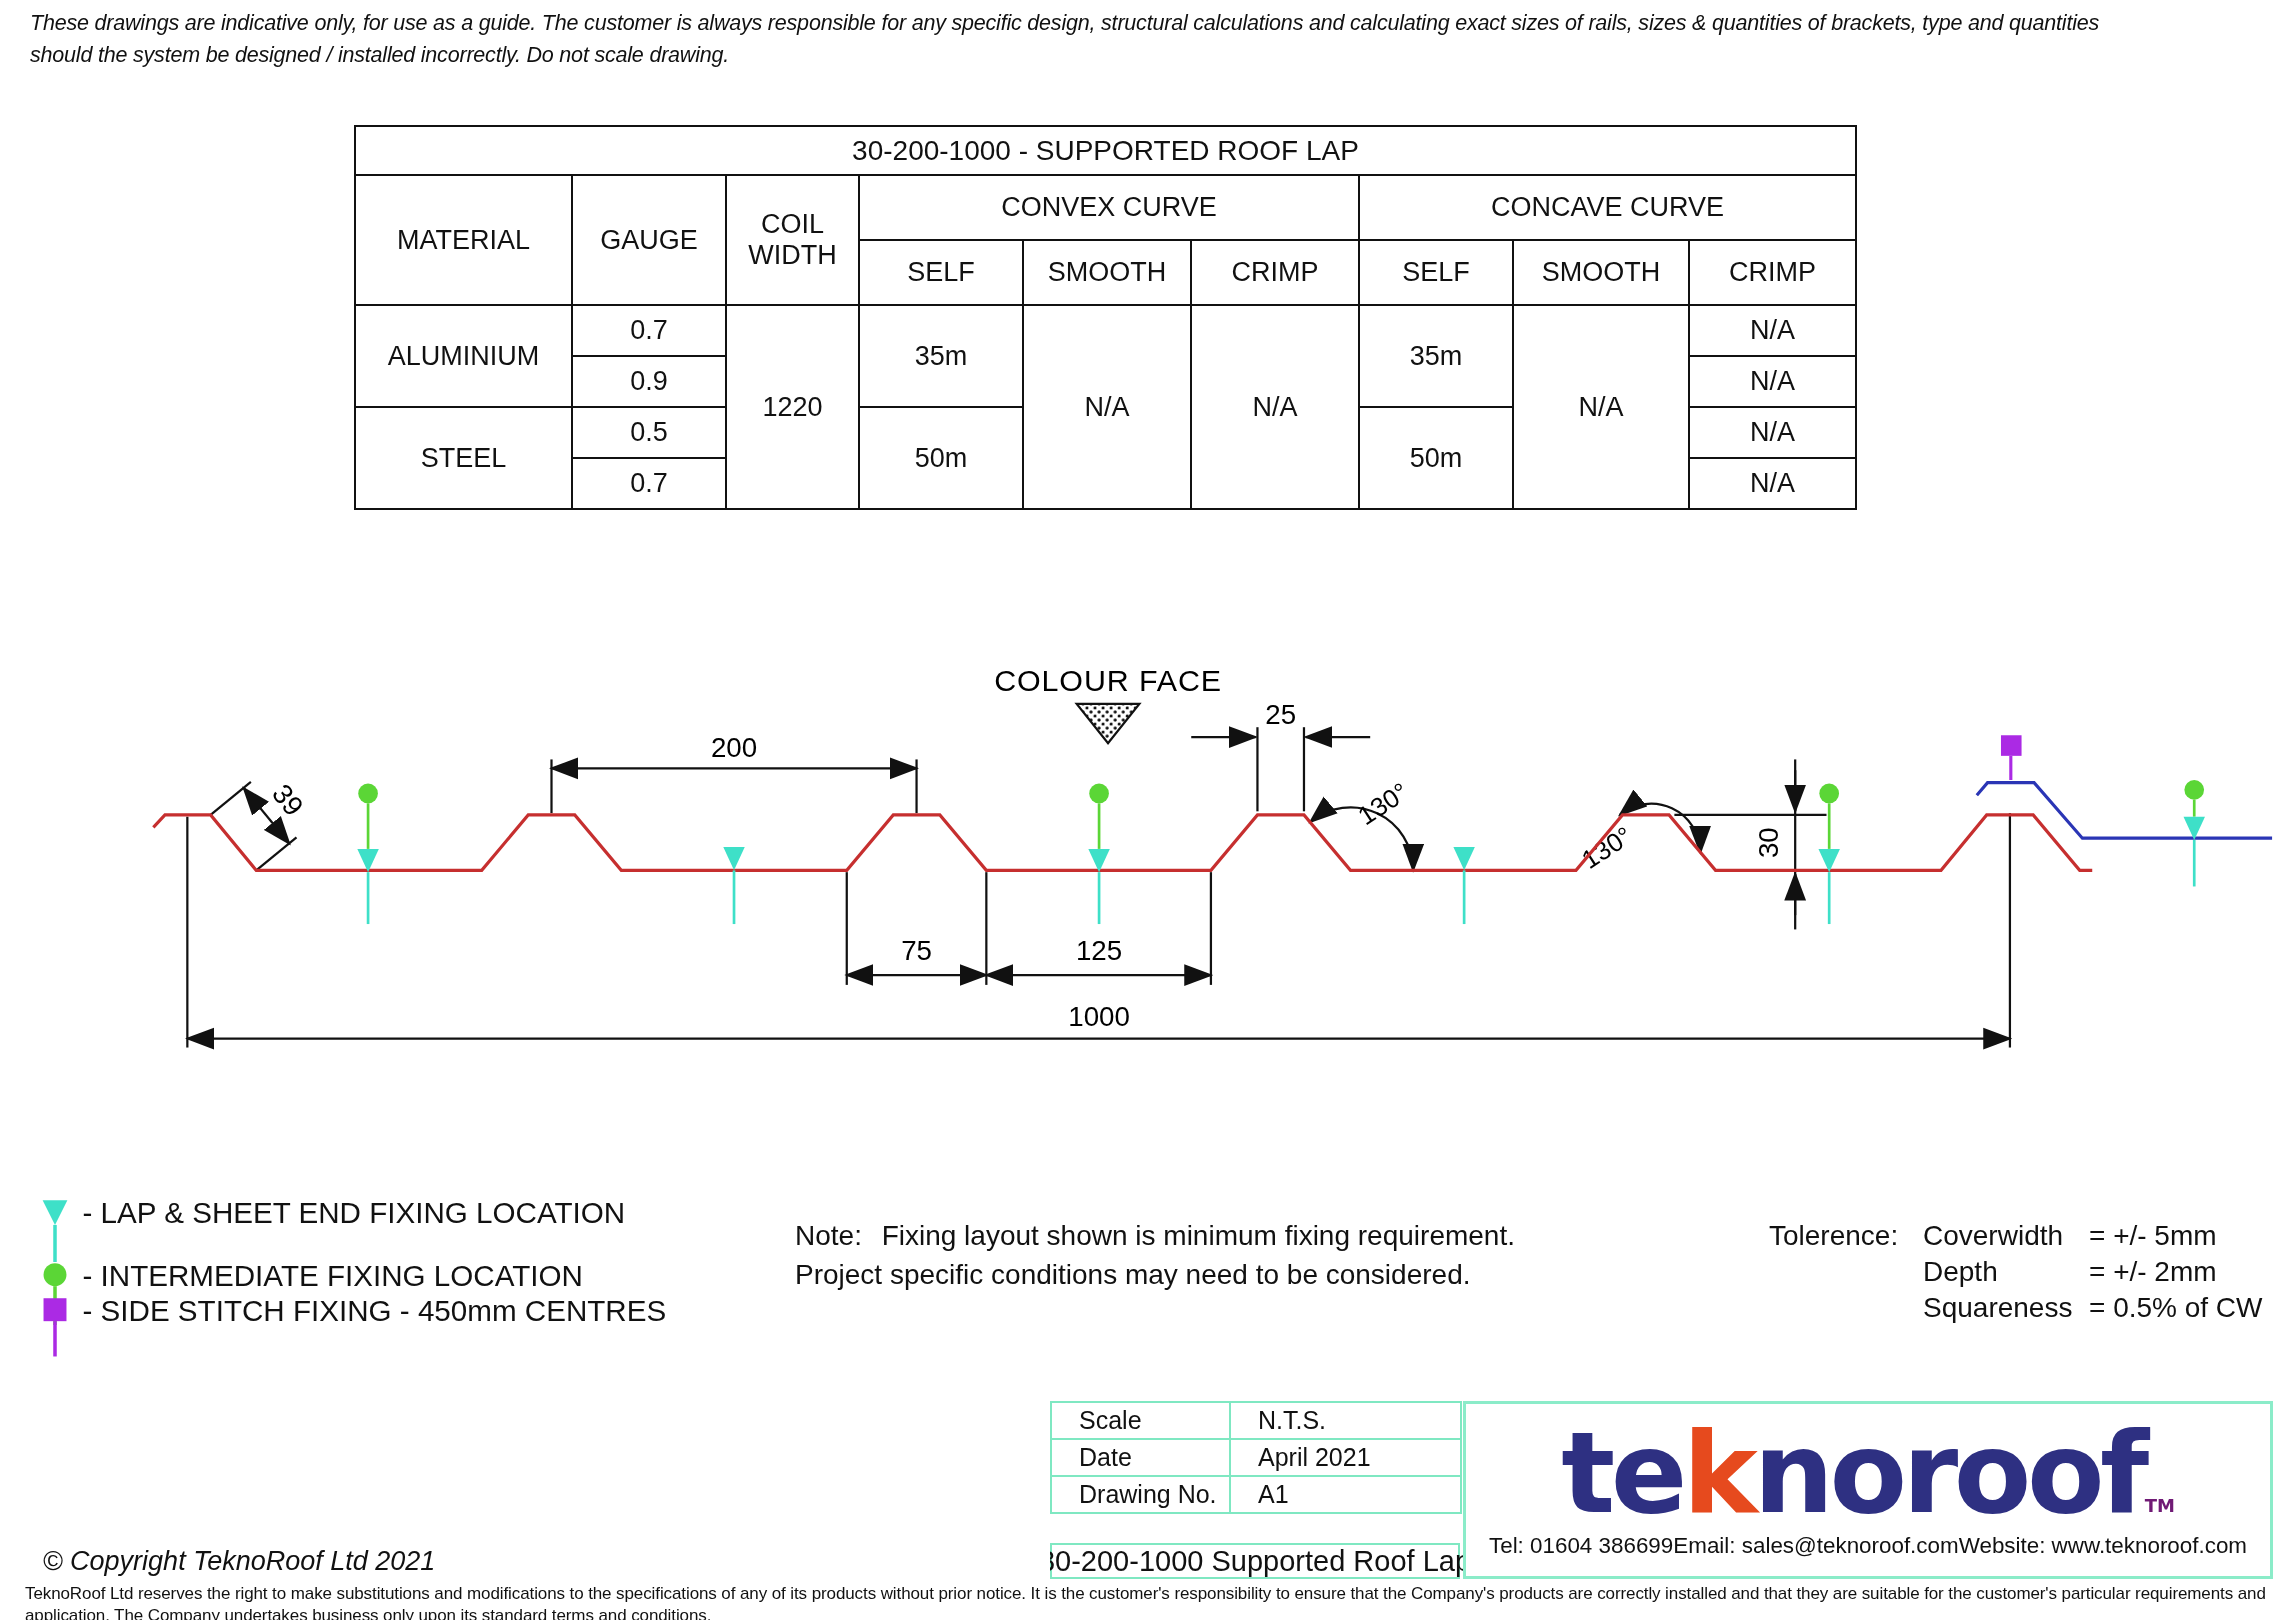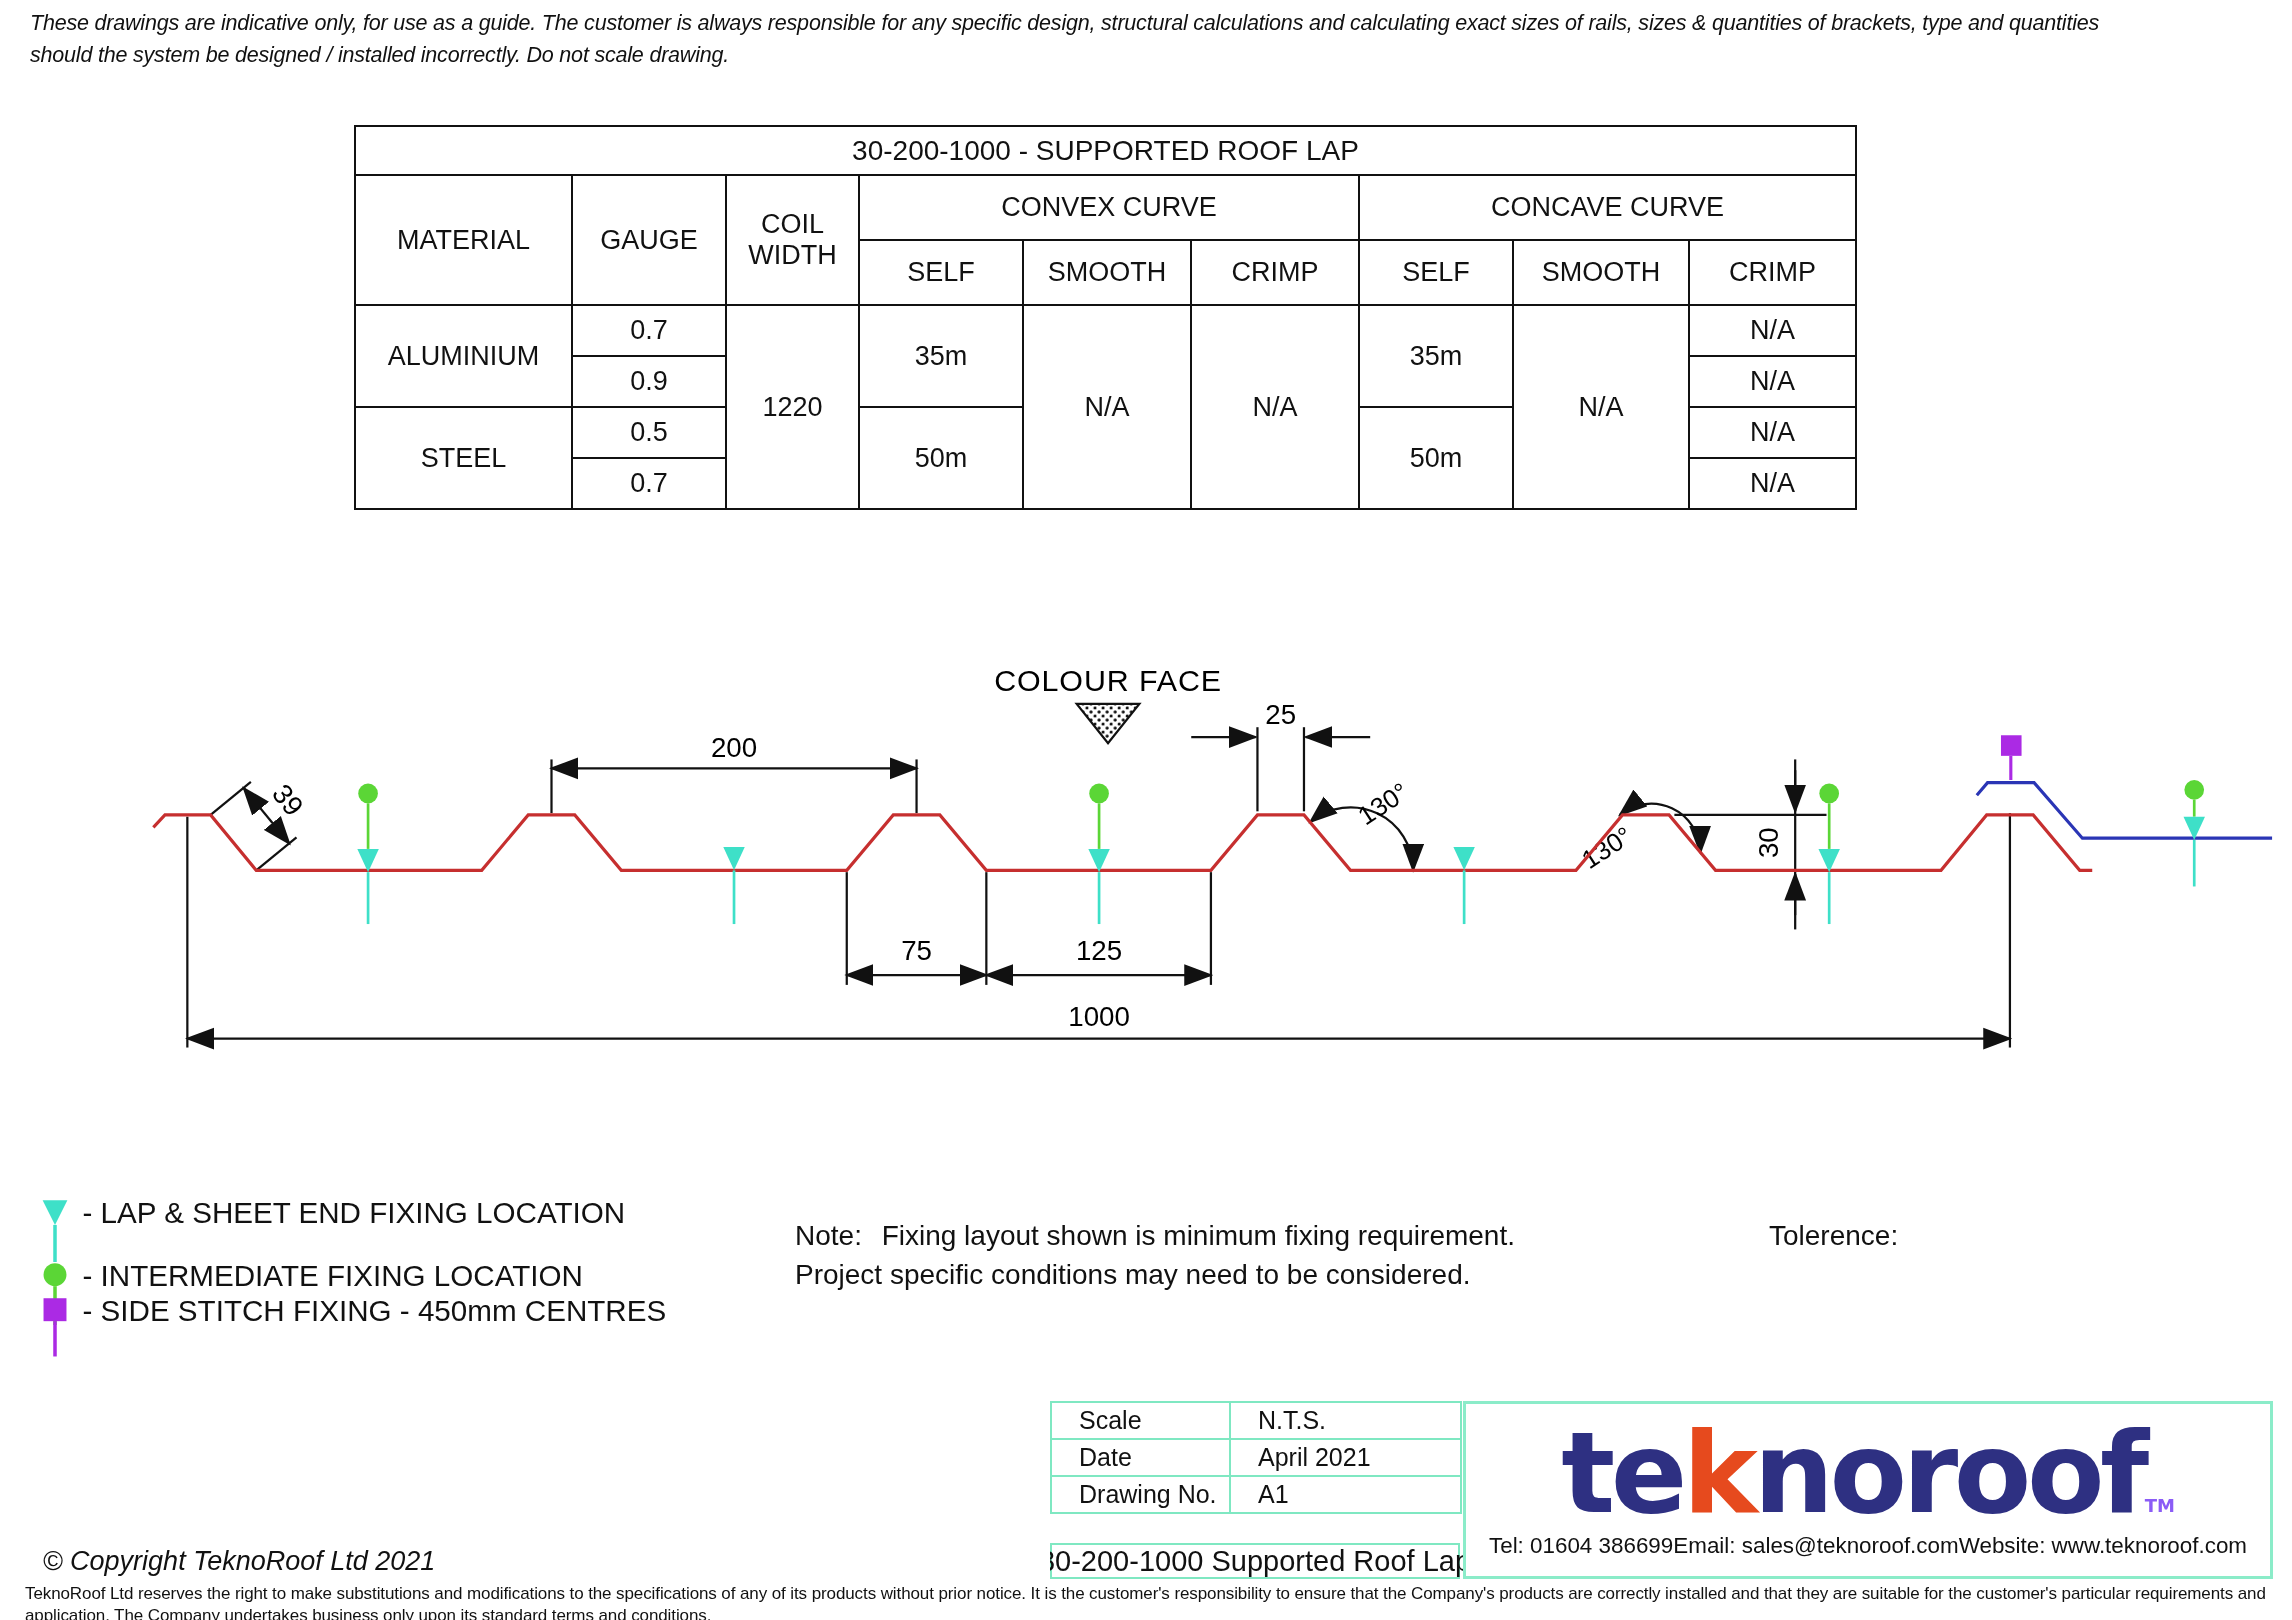--- a/index.html
+++ b/index.html
@@ -45,21 +45,21 @@
 
   
   .copyright-bar{left:19.7px;top:1543px;width:1030px;height:36px;border:2.7px solid #aceads;box-sizing:border-box;background:#fff;
     display:flex;align-items:center;font-style:italic;font-size:27px;padding-left:23px;}
 
   
   .logo-box{left:1463px;top:1401px;width:810px;height:178px;border:3.6px solid #8becc9;box-sizing:border-box;background:#fff;}
   .logo-text{position:absolute;left:0;top:1.8px;width:100%;text-align:center;font-family:"DejaVu Sans",sans-serif;font-weight:bold;
     font-size:113px;letter-spacing:-4.5px;line-height:134px;color:#2e3082;}
   .logo-text .k{color:#e64a1e;}
-  .logo-text .tm{font-size:18px;letter-spacing:0;color:#8b5cf6;font-weight:bold;vertical-align:baseline;}
+  .logo-text .tm{font-size:18px;letter-spacing:0;color:#701a75;font-weight:bold;vertical-align:baseline;}
   .logo-contacts{position:absolute;left:0;bottom:17px;width:100%;display:flex;justify-content:space-between;box-sizing:border-box;
     padding:0 23px;font-size:22.4px;white-space:nowrap;}
 
   
   .bottom-disclaimer{left:25px;top:1583px;width:2257px;font-size:17px;line-height:22.4px;white-space:nowrap;letter-spacing:-0.1px;}
 </style>
 </head>
 <body>
 
 <div class="abs page-frame"></div>
@@ -249,20 +249,34 @@
 
 <div class="abs note" style="left:795px;top:1216px;">
   <div>
     <span class="pfx">Note:</span><span>Fixing layout shown is minimum fixing requirement.</span>
   </div>
   <div>Project specific conditions may need to be considered.</div>
 </div>
 
 <div class="abs tol" style="left:1769px;top:1218px;">
   <div class="tlabel">Tolerence:</div>
+  <div>
+    <div class="trow">
+      <span class="tname">Coverwidth</span>
+      <span>= +/- 5mm</span>
+    </div>
+    <div class="trow">
+      <span class="tname">Depth</span>
+      <span>= +/- 2mm</span>
+    </div>
+    <div class="trow">
+      <span class="tname">Squareness</span>
+      <span>= 0.5% of CW</span>
+    </div>
+  </div>
 </div>
 
 <table class="tblock abs" style="left:1050px;top:1401px;">
   <colgroup>
       <col style="width:179px">
       <col style="width:231px">
     </colgroup>
   <tbody>
       <tr>
     <td>Scale</td>

